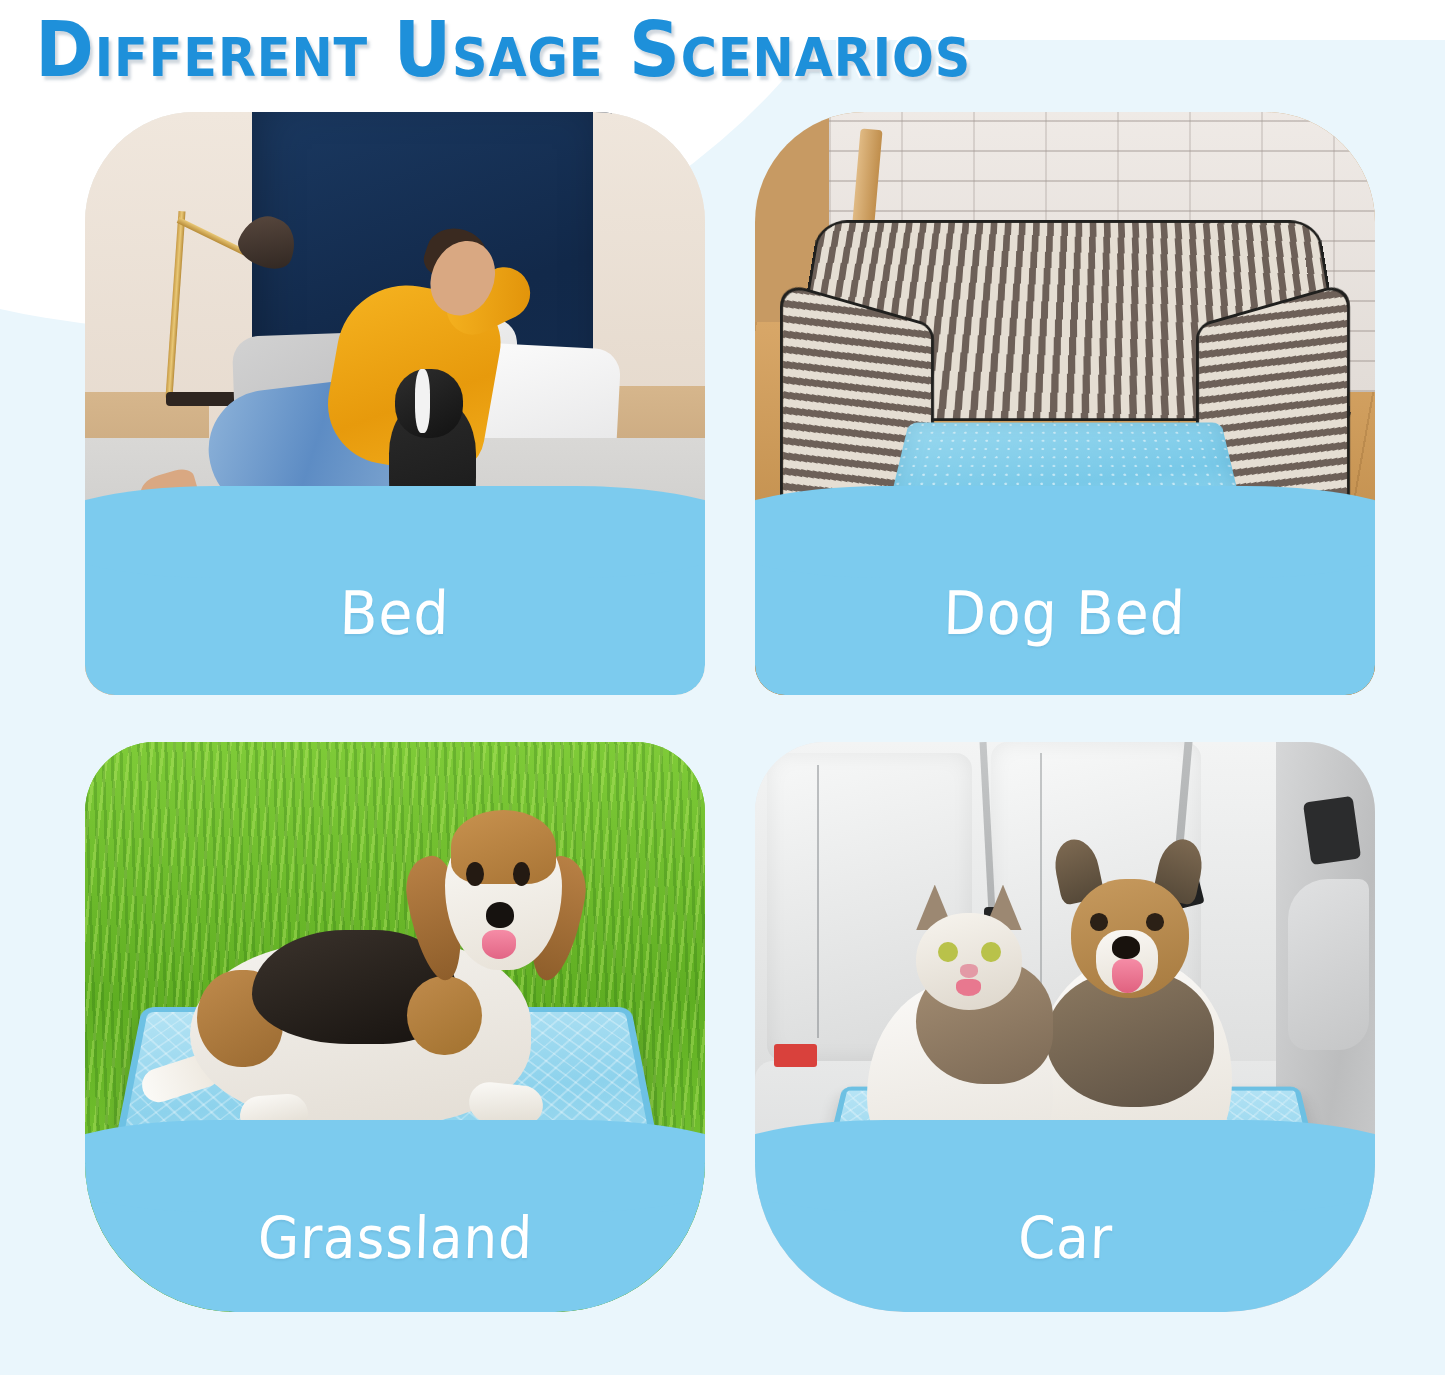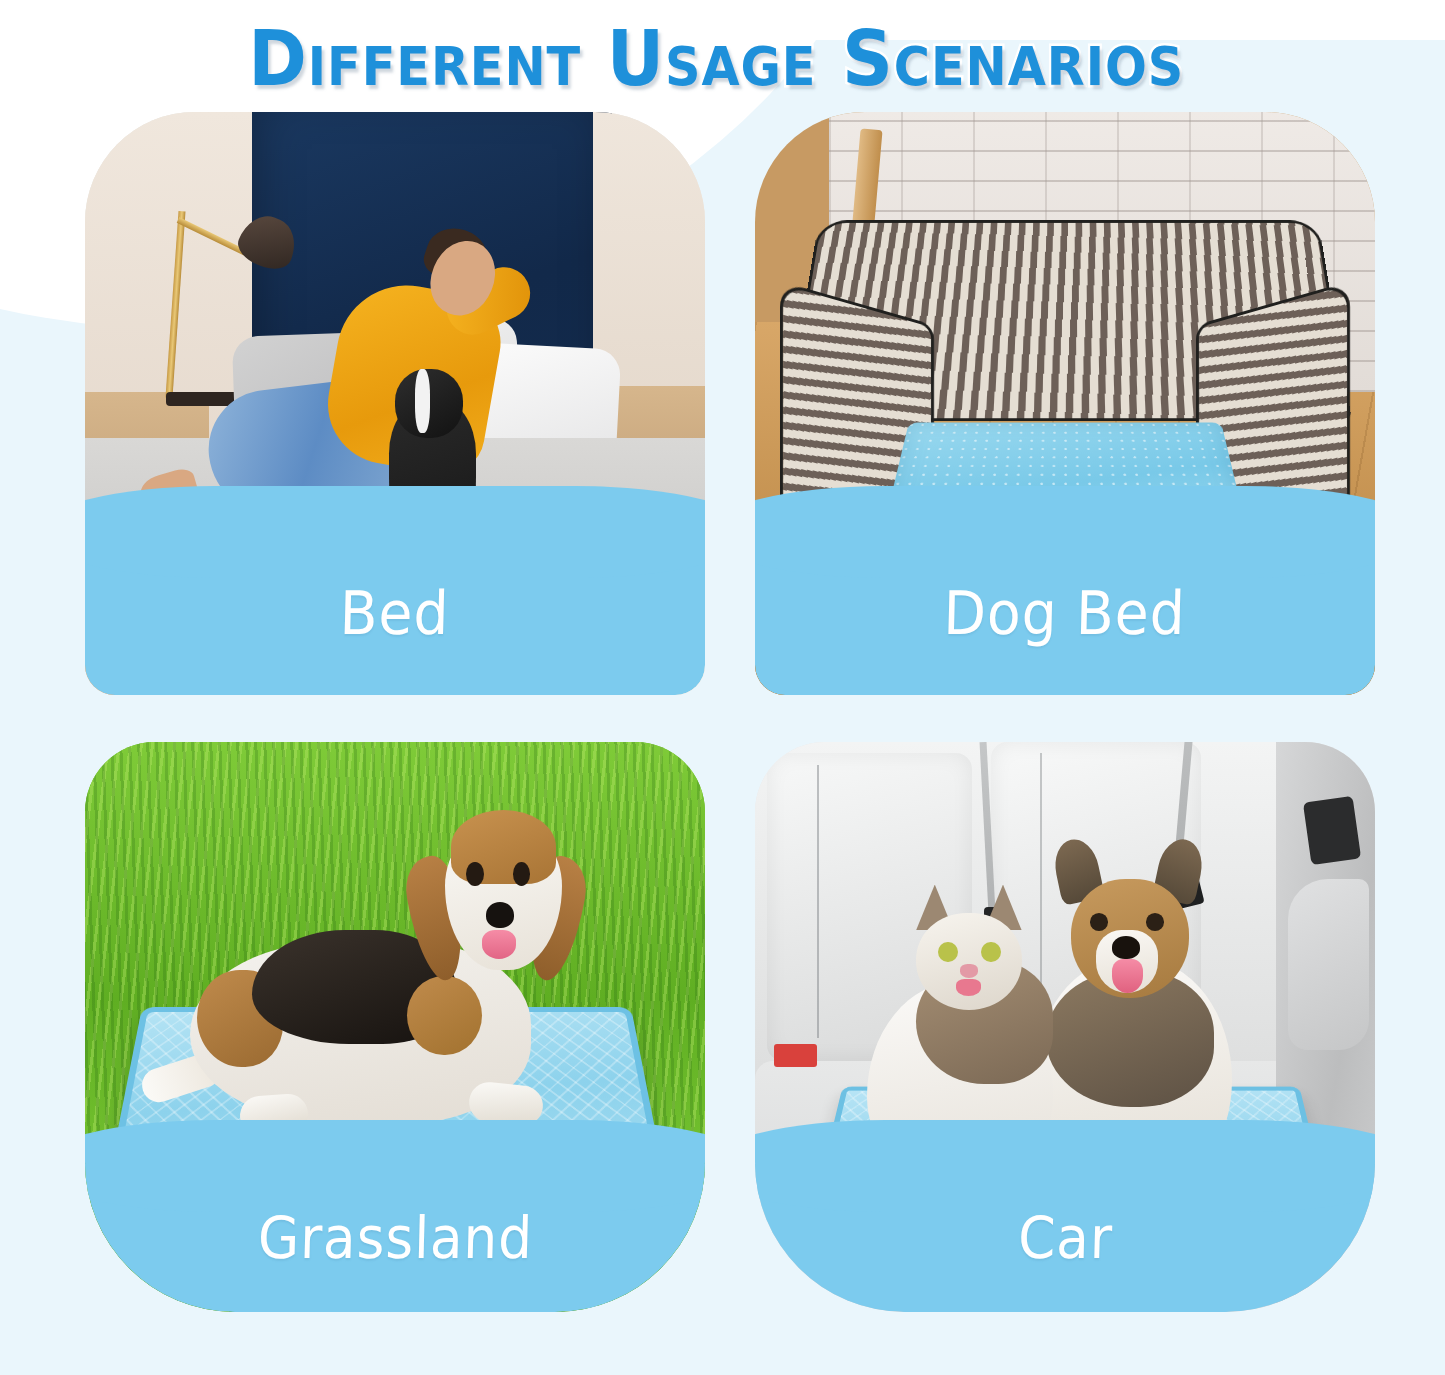--- a/index.html
+++ b/index.html
@@ -43,23 +43,22 @@
 
   
   .title-wrap {
     position: absolute;
     left: 0;
     top: 2px;
     width: 1433px;
     height: 96px;
     display: flex;
     align-items: center;
-    justify-content: center;
+    justify-content: flex-start;
     z-index: 6;
-    margin-top: 9px;
   }
   .title {
     font-family: "DejaVu Sans", sans-serif;
     font-weight: bold;
     font-size: 76px;
     line-height: 86px;
     letter-spacing: 1px;
     font-variant: small-caps;
     color: #1e90da;
     white-space: nowrap;

